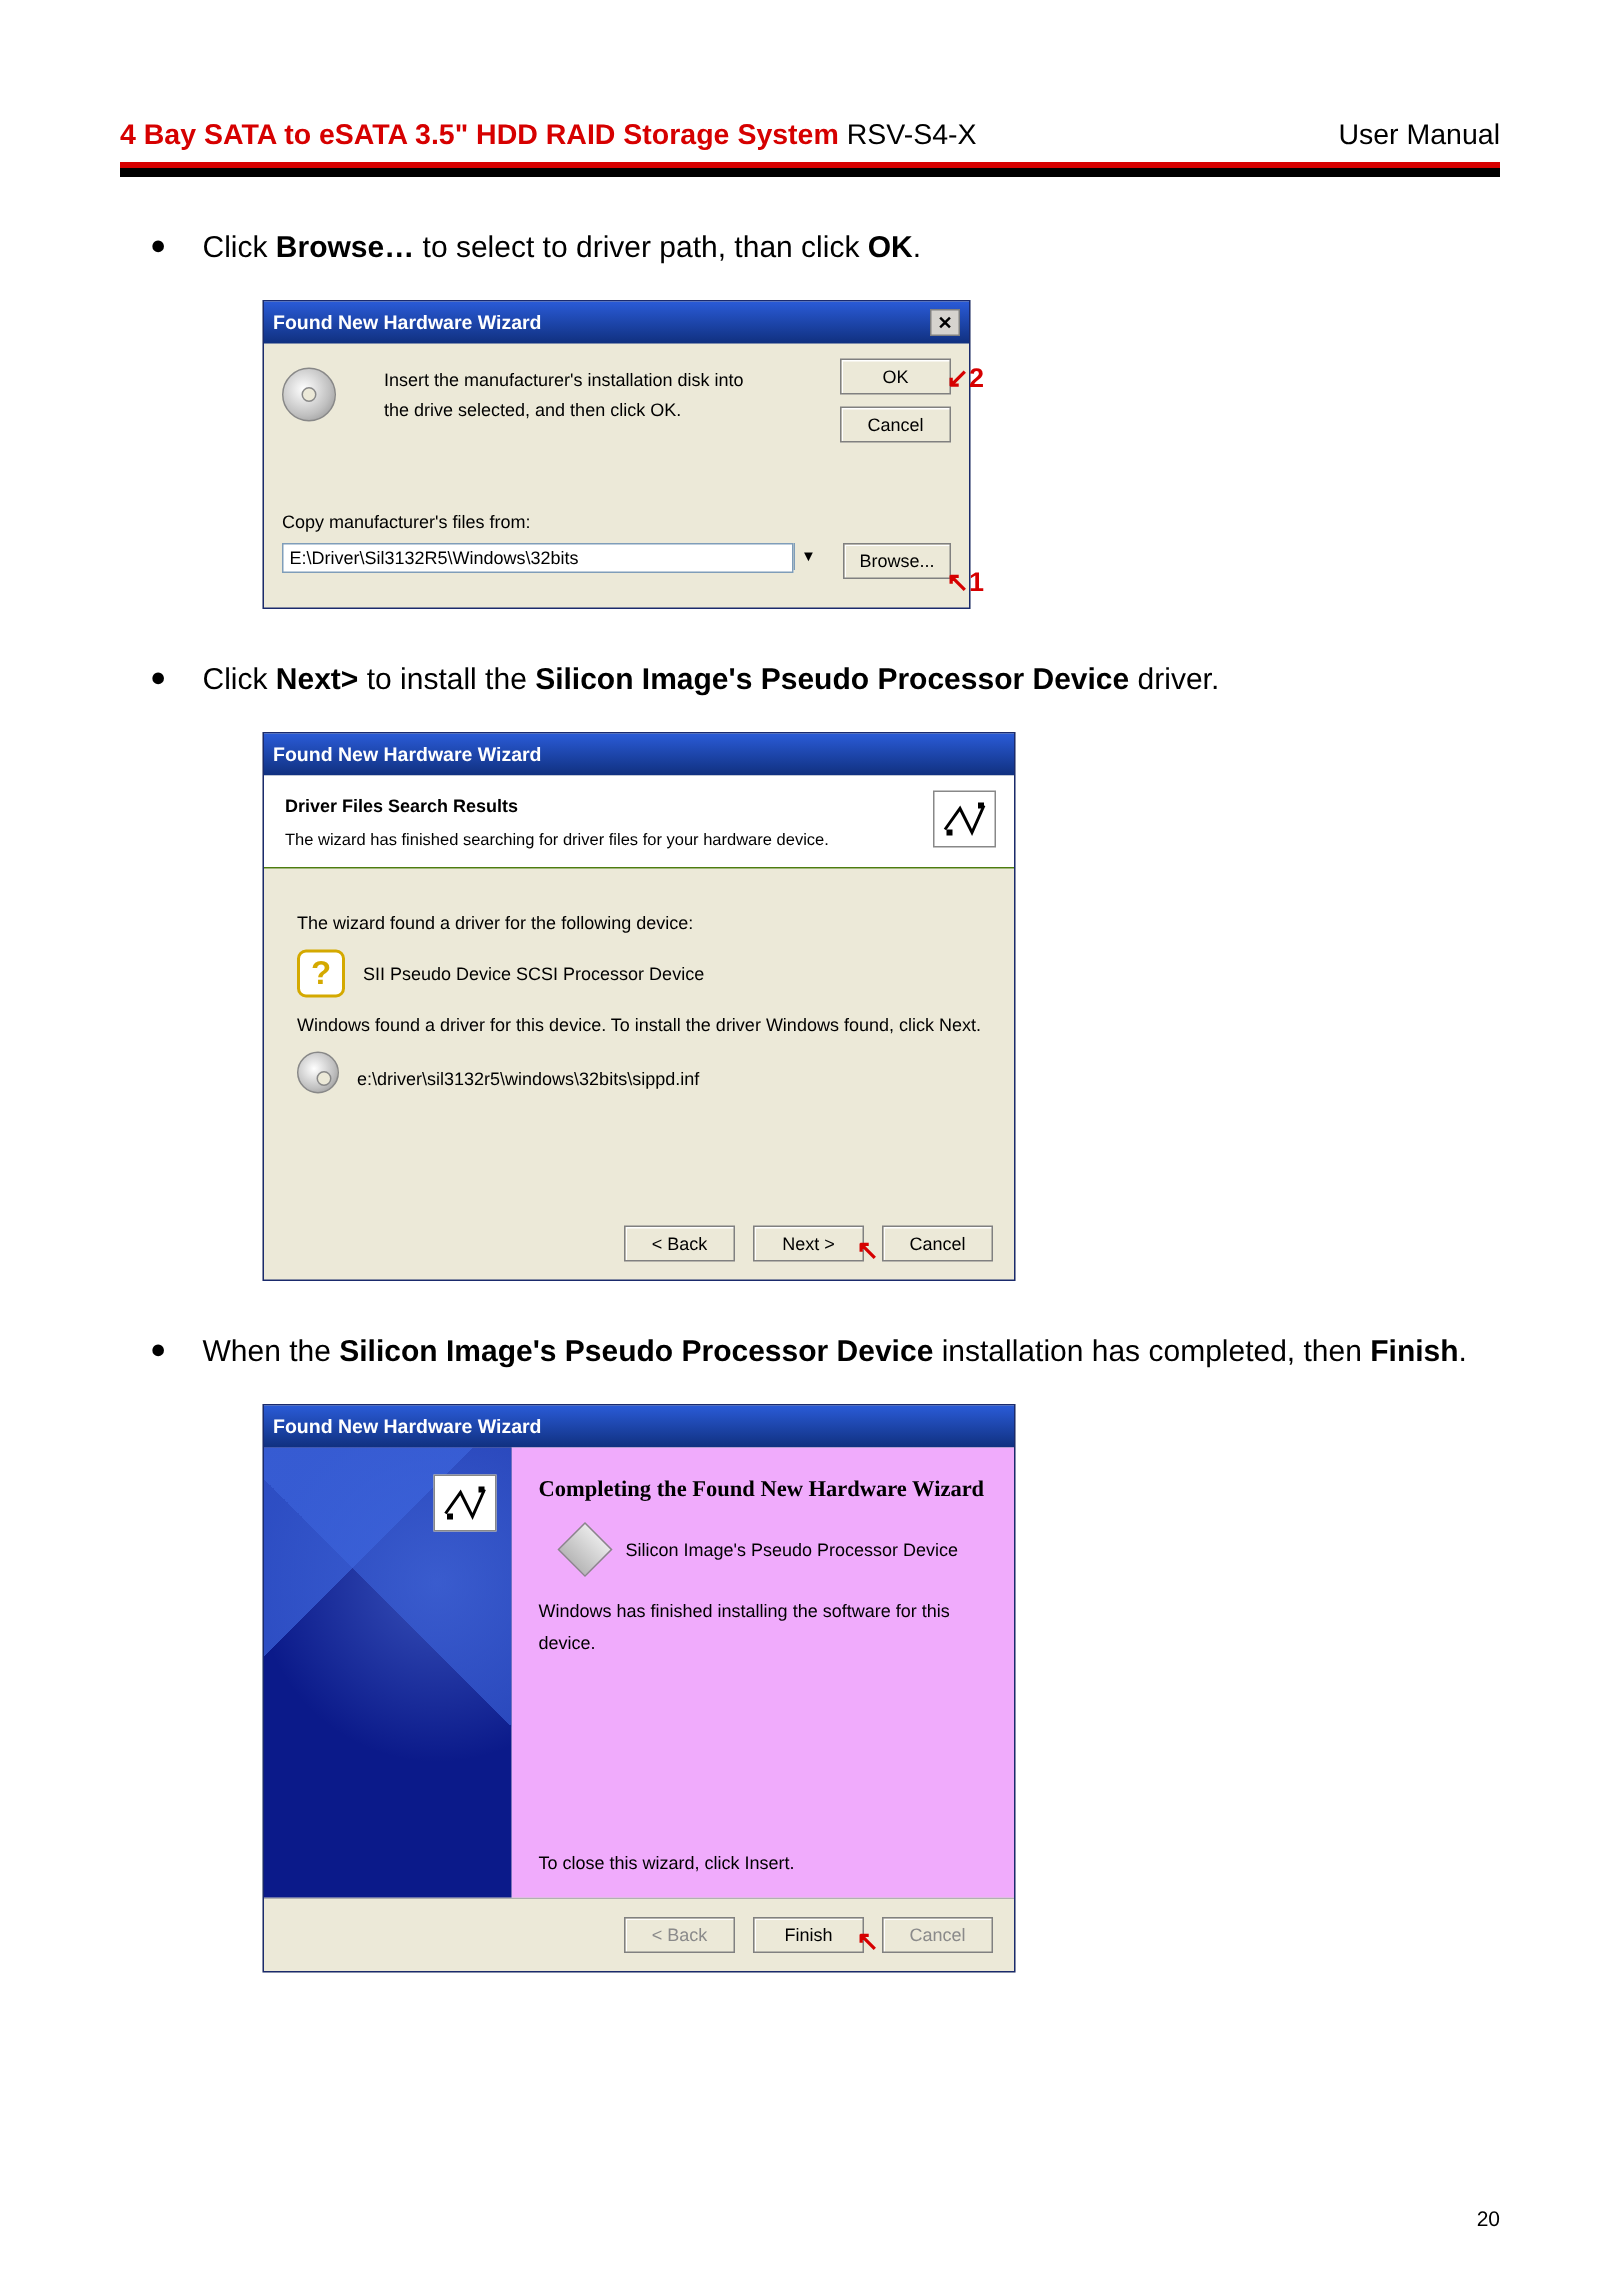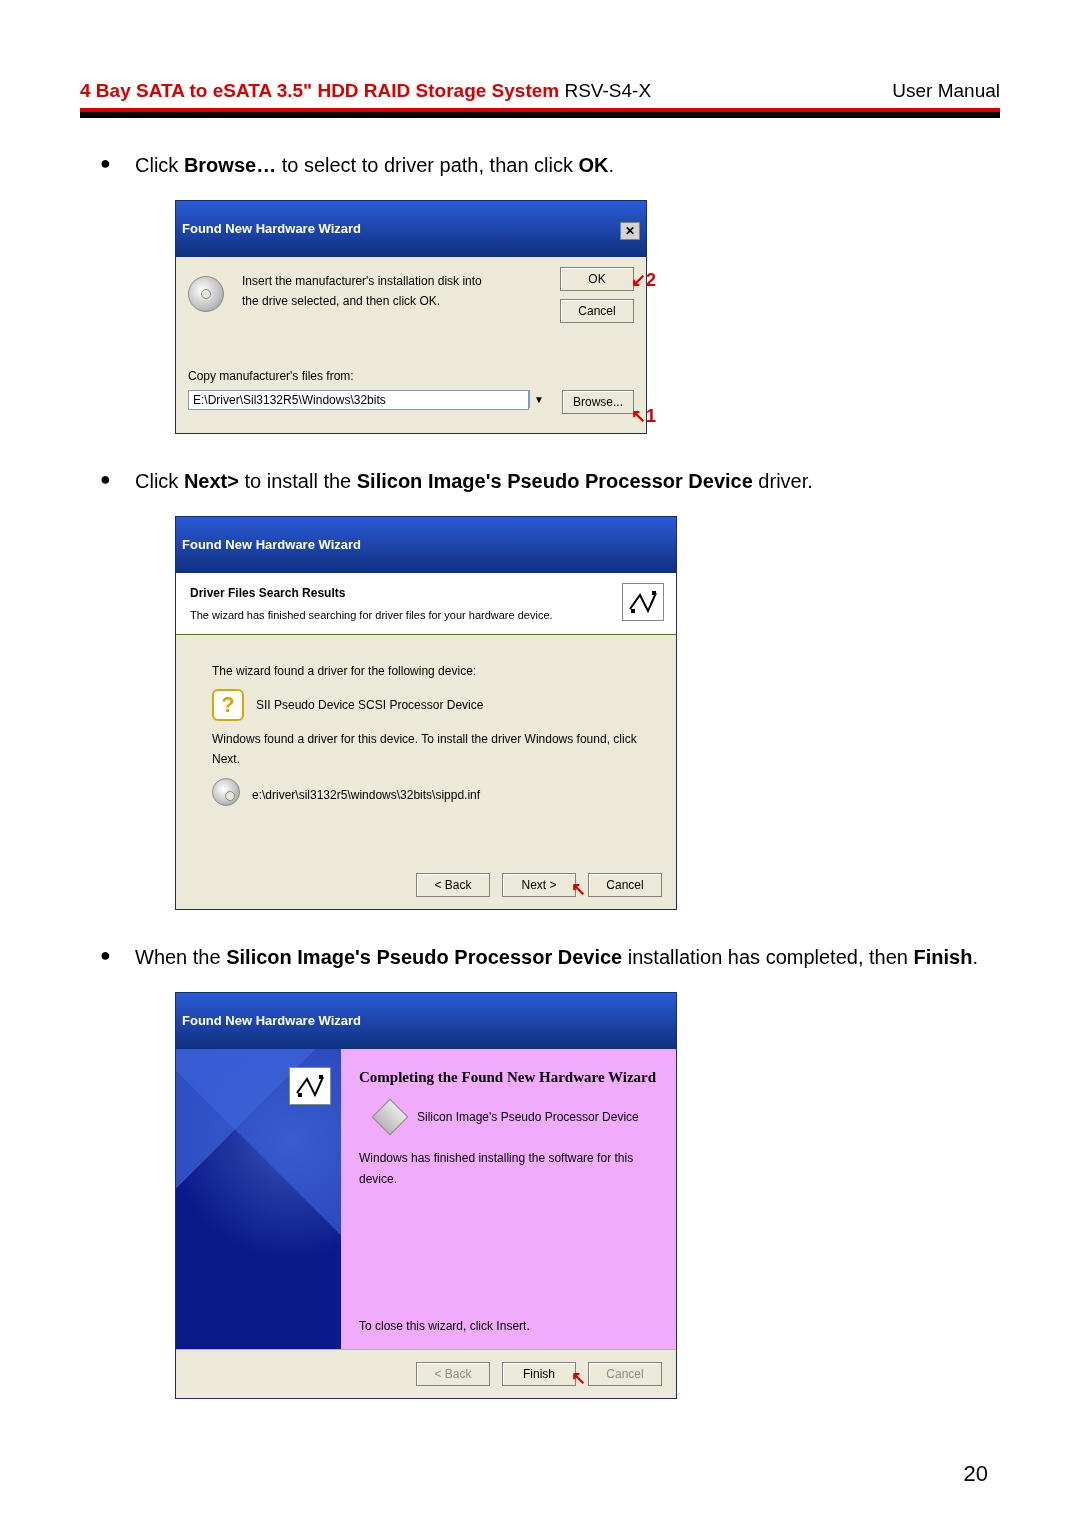--- a/index.html
+++ b/index.html
@@ -12,21 +12,21 @@
   .hdr-underline{height:4px;background:#d60000;border-bottom:6px solid #000}
   
   .content{padding-top:30px;font-size:20px;line-height:1.7}
   ul.main{list-style:none;margin:0;padding:0}
   ul.main>li{position:relative;padding-left:55px;margin-bottom:18px}
   ul.main>li::before{content:"\25CF";position:absolute;left:20px;top:0;font-size:18px}
   b{font-weight:bold}
   .shot{margin:18px 0 30px 40px}
   
   .dlg{border:1px solid #1a2a6c;background:#ece9d8;display:inline-block;font-family:Tahoma,Geneva,sans-serif;font-size:13px;color:#000;vertical-align:top;position:relative}
-  .dlg .titlebar{background:linear-gradient(#2a5bd7,#10307f);color:#fff;font-weight:bold;padding:17px 6px;display:flex;align-items:flex-end;justify-content:space-between;font-size:13px}
+  .dlg .titlebar{background:linear-gradient(#2a5bd7,#10307f);color:#fff;font-weight:bold;padding:3px 6px;display:flex;align-items:center;justify-content:space-between;font-size:13px}
   .dlg .titlebar .xbtn{width:18px;height:16px;background:#d6d3ce;border:1px solid #808080;color:#000;display:flex;align-items:center;justify-content:center;font-size:12px;line-height:1}
   .btn{display:inline-block;min-width:72px;height:22px;border:1px solid #808080;background:#ece9d8;text-align:center;line-height:22px;font-size:12px;box-shadow:inset 1px 1px 0 #fff}
   .btn.disabled{color:#8a8a8a}
   .field{border:1px solid #7f9db9;background:#fff;display:inline-block;height:18px;line-height:18px;padding:0 4px;font-size:12px}
   .dropbtn{width:18px;height:18px;border-left:1px solid #7f9db9;background:#ece9d8;display:inline-flex;align-items:center;justify-content:center;font-size:10px}
   .cd-icon{width:34px;height:34px;border-radius:50%;background:radial-gradient(circle at 40% 40%,#fff,#c0c0c0 60%,#888);border:1px solid #888;position:relative;display:inline-block;vertical-align:top}
   .cd-icon::after{content:"";position:absolute;width:8px;height:8px;border-radius:50%;background:#ece9d8;border:1px solid #888;left:12px;top:12px}
   .qmark-icon{width:28px;height:28px;border:2px solid #d4a900;border-radius:6px;color:#d4a900;display:inline-flex;align-items:center;justify-content:center;font-weight:bold;font-size:22px;background:#fff}
   .arrow-callout{color:#d60000;font-weight:bold;font-size:18px;position:absolute}
   
@@ -36,37 +36,37 @@
   .dlg1 .copy{margin-top:54px;font-size:12px}
   .dlg1 .path-row{display:flex;align-items:stretch;margin-top:4px}
   .dlg1 .path-row .field{flex:1}
   
   .dlg2{width:500px}
   .dlg2-head{padding:10px 12px 8px 14px;background:#fff;border-bottom:1px solid #4d7c0f;display:flex;justify-content:space-between;align-items:flex-start}
   .dlg2-head .htxt b{display:block;font-size:12px}
   .dlg2-head .htxt span{font-size:11px}
   .connector-icon{width:40px;height:36px;background:#fff;border:1px solid #888;display:flex;align-items:center;justify-content:center}
   .connector-icon svg{width:30px;height:26px}
-  .dlg2-body{padding:18px 22px 8px 36px;min-height:200px;font-size:12px}
+  .dlg2-body{padding:18px 22px 8px 22px;min-height:200px;font-size:12px}
   .dlg2-body .line{margin:8px 0}
   .dlg2 .buttons{display:flex;justify-content:flex-end;gap:12px;padding:12px 14px}
   
   .dlg3{width:500px}
   .dlg3-main{display:flex}
   .side-art{width:165px;height:300px;background:#0b1a8a;position:relative;overflow:hidden}
   .side-art::before{content:"";position:absolute;inset:0;background:
     linear-gradient(135deg,rgba(60,100,220,.7) 0 30%,transparent 30%),
     linear-gradient(45deg,transparent 60%,rgba(60,100,220,.6) 60%),
     radial-gradient(circle at 70% 30%,rgba(120,160,255,.4),transparent 50%)}
   .dlg3-right{flex:1;background:#f0abfc;padding:16px 18px 12px 18px;display:flex;flex-direction:column}
   .dlg3-right h3{margin:0 0 10px 0;font-size:15px;font-family:Tahoma}
   .dlg3 .connector-small{width:40px;height:36px;border:1px solid #888;display:flex;align-items:center;justify-content:center;margin-top:4px}
   .diamond{width:24px;height:24px;transform:rotate(45deg);border:1px solid #888;background:linear-gradient(#e8e8e8,#b8b8b8);display:inline-block;margin-right:14px;flex-shrink:0}
   .dlg3 .buttons3{display:flex;justify-content:flex-end;gap:12px;padding:12px 14px;background:#ece9d8;border-top:1px solid #b0b0b0}
-  .pageno{position:absolute;right:92px;bottom:40px;font-size:22px}
+  .pageno{position:absolute;right:80px;bottom:40px;font-size:14px}
 </style>
 </head>
 <body>
 
 <div class="page">
 
   <div class="hdr">
     <div class="left">
       <b>4 Bay SATA to eSATA 3.5" HDD RAID Storage System</b><span class="model"> RSV-S4-X</span>
     </div>
@@ -80,21 +80,21 @@
       <li>
         <span>Click </span><b>Browse…</b><span> to select to driver path, than click </span><b>OK</b><span>.</span>
 
         <div class="shot">
           <div class="dlg dlg1">
             <div class="titlebar">
               <span>Found New Hardware Wizard</span>
               <span class="xbtn">✕</span>
             </div>
             <div class="dlg1-body">
-              <div style="display:flex;gap:18px;align-items:flex-end">
+              <div style="display:flex;gap:32px;align-items:center">
                 <span class="cd-icon"></span>
                 <div style="max-width:250px;font-size:12px">Insert the manufacturer's installation disk into the drive selected, and then click OK.</div>
               </div>
               <div class="dlg1-right">
                 <span class="btn">OK</span>
                 <span class="btn">Cancel</span>
               </div>
               <span class="arrow-callout" style="right:-10px;top:8px">↙<span>2</span></span>
               <div class="copy">Copy manufacturer's files from:</div>
               <div class="path-row">

